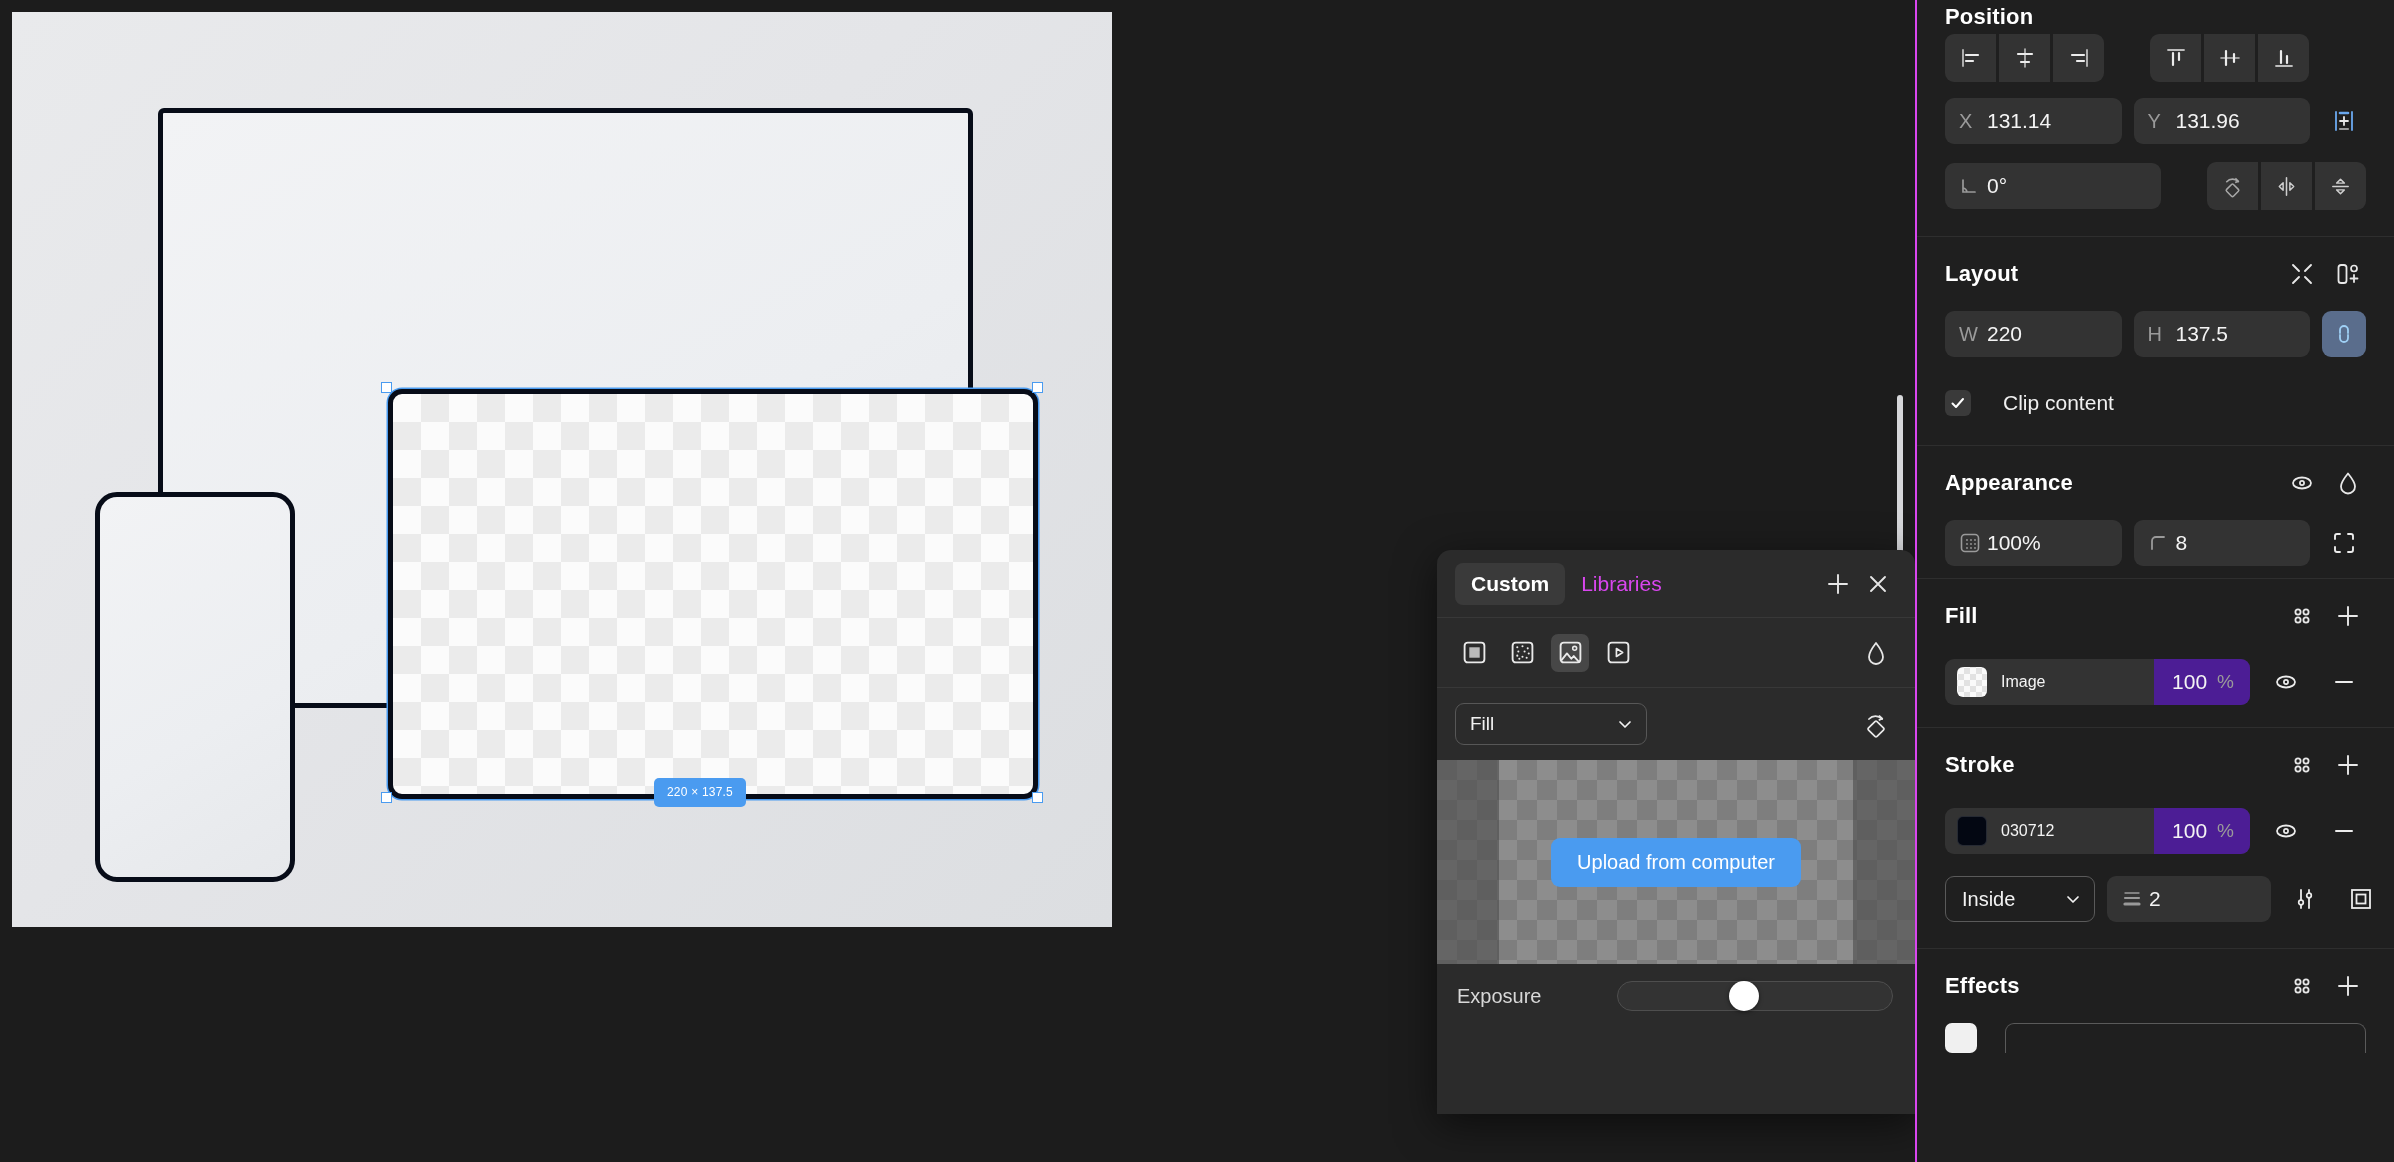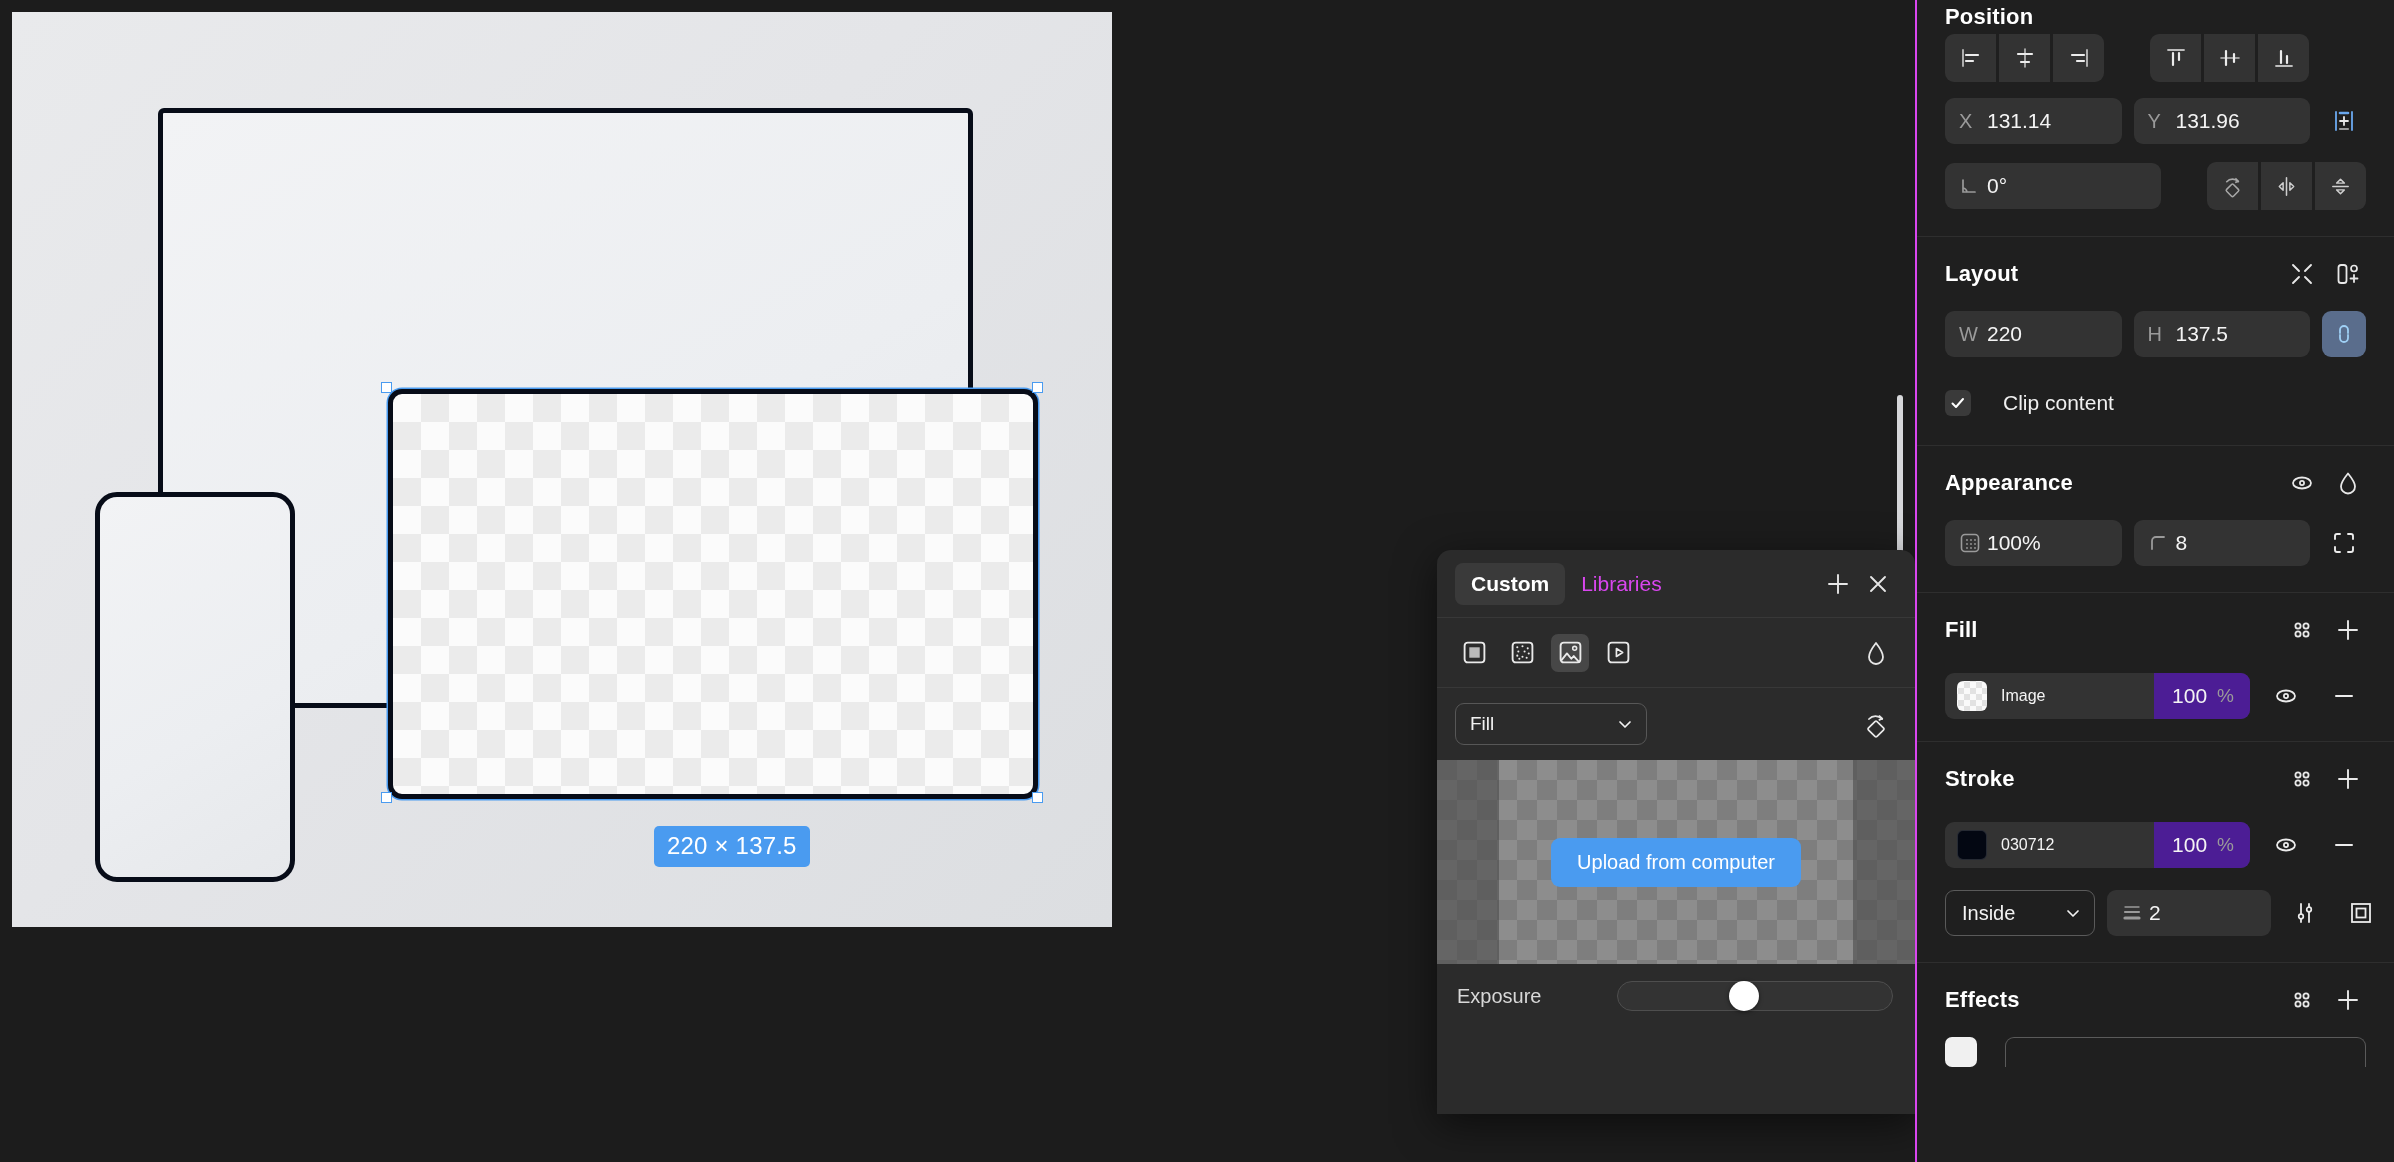--- a/index.html
+++ b/index.html
@@ -43,23 +43,23 @@
   .handle {
     position: absolute; width: 11px; height: 11px;
     background: #ffffff; border: 1.5px solid #4a9bf0;
   }
   .h-tl { left: 381px; top: 382px; }
   .h-tr { left: 1032px; top: 382px; }
   .h-bl { left: 381px; top: 792px; }
   .h-br { left: 1032px; top: 792px; }
 
   .size-badge {
-    position: absolute; left: 654px; top: 826px;
+    position: absolute; left: 654px; top: 778px;
     background: #4a9bf0; color: #fff;
-    font-size: 24px; line-height: 1;
+    font-size: 12px; line-height: 1;
     padding: 8px 13px 9px; border-radius: 5px;
     letter-spacing: .2px; white-space: nowrap;
   }
 
   
   .canvas-scroll {
     position: absolute; right: 12px; top: 395px; width: 6px; height: 300px;
     background: #d6d7da; border-radius: 3px;
   }
 
@@ -509,21 +509,21 @@
               <circle cx="14" cy="14" r="2.1" stroke="currentColor" stroke-width="1.7" fill="none"></circle>
             </svg>
         </div>
         <div class="sec-ico">
           <svg width="26" height="26" viewBox="0 0 26 26">
               <path d="M13 3.5C13 3.5 6 12 6 16.5a7 7 0 0014 0C20 12 13 3.5 13 3.5z" stroke="currentColor" stroke-width="1.8" fill="none" stroke-linejoin="round"></path>
             </svg>
         </div>
       </div>
 
-      <div class="row" style="margin-bottom:26px;">
+      <div class="row" style="margin-bottom:12px;">
         <div class="field">
           <span class="pre">
             <svg width="22" height="22" viewBox="0 0 22 22">
                 <rect x="2.5" y="2.5" width="17" height="17" rx="3.5" stroke="currentColor" stroke-width="1.6" fill="none"></rect>
                 <g fill="currentColor">
                   <circle cx="8" cy="8" r=".9"></circle>
                   <circle cx="12" cy="8" r=".9"></circle>
                   <circle cx="16" cy="8" r=".9"></circle>
                   <circle cx="8" cy="12" r=".9"></circle>
                   <circle cx="12" cy="12" r=".9"></circle>

